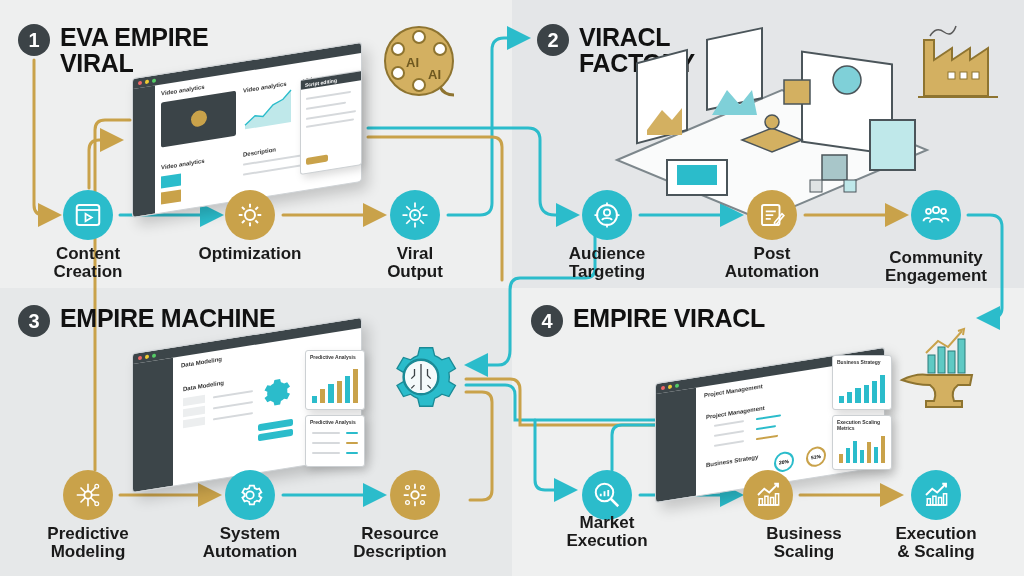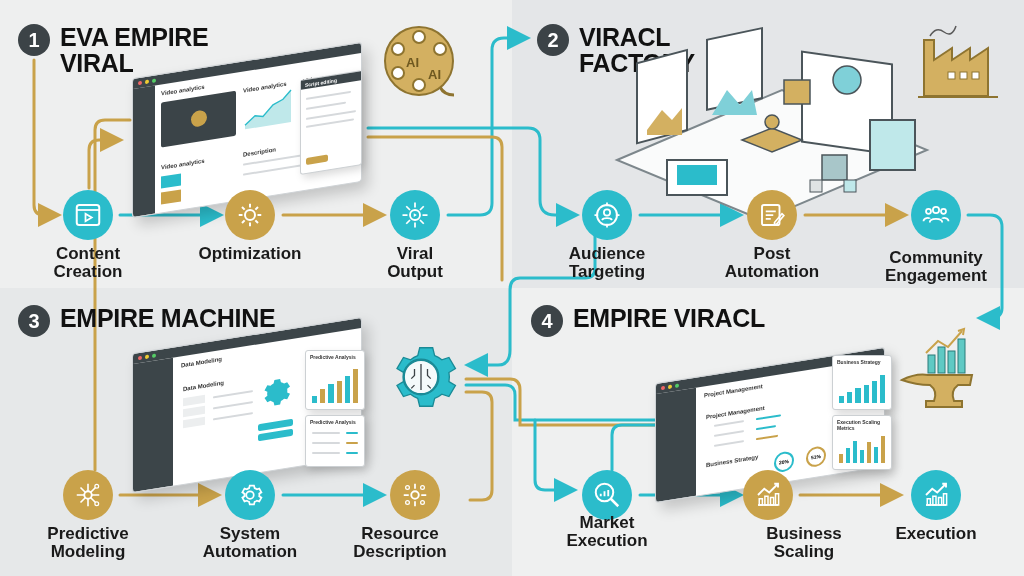--- a/index.html
+++ b/index.html
@@ -410,14 +410,15 @@
         <path d="M4 20h16" stroke="#fff" stroke-width="1.4"></path>
         <rect x="5" y="15" width="2.5" height="5" stroke="#fff" stroke-width="1.2" fill="none"></rect>
         <rect x="9.5" y="13" width="2.5" height="7" stroke="#fff" stroke-width="1.2" fill="none"></rect>
         <rect x="14" y="14" width="2.5" height="6" stroke="#fff" stroke-width="1.2" fill="none"></rect>
         <rect x="18" y="11" width="2.5" height="9" stroke="#fff" stroke-width="1.2" fill="none"></rect>
         <path d="M4 12l5-5 4 3 7-7M17 3h3v3" stroke="#fff" stroke-width="1.5" fill="none"></path>
       </svg>
     </div>
     <div class="label" style="left: 856px; top: 525px;">
       <div>Execution</div>
+      <div>&amp; Scaling</div>
     </div>
   </div>
 
 </body></html>

